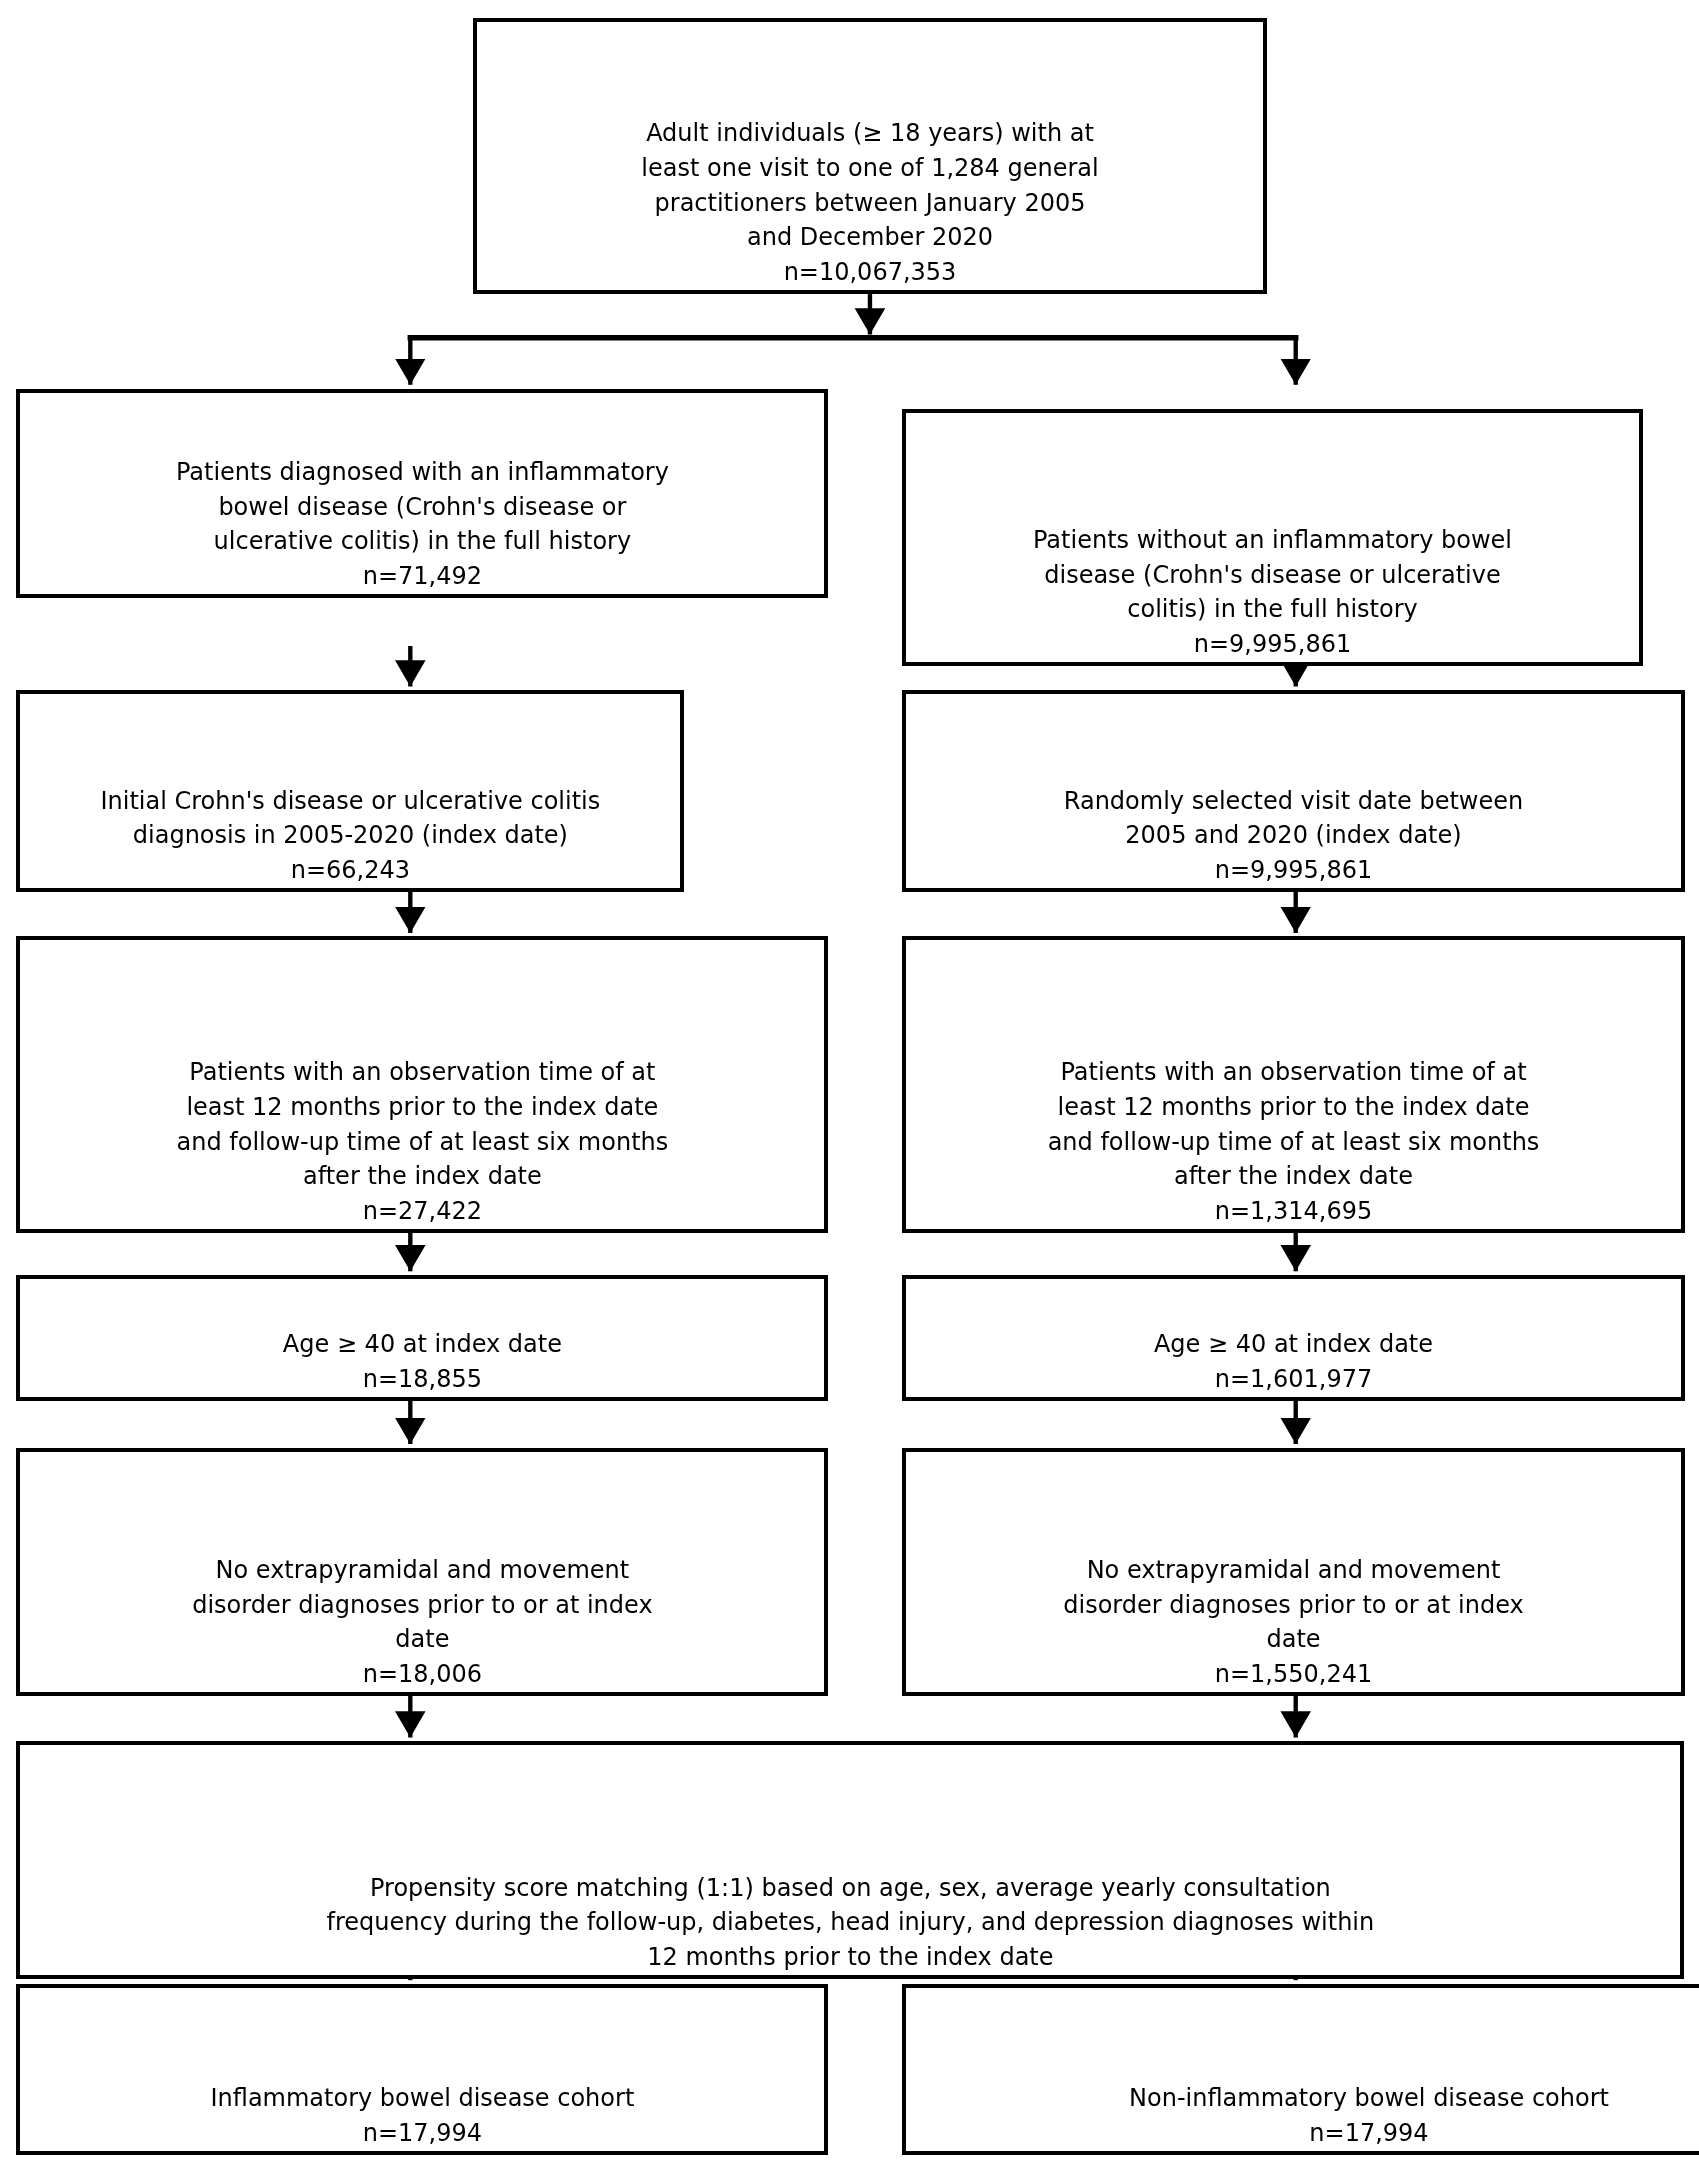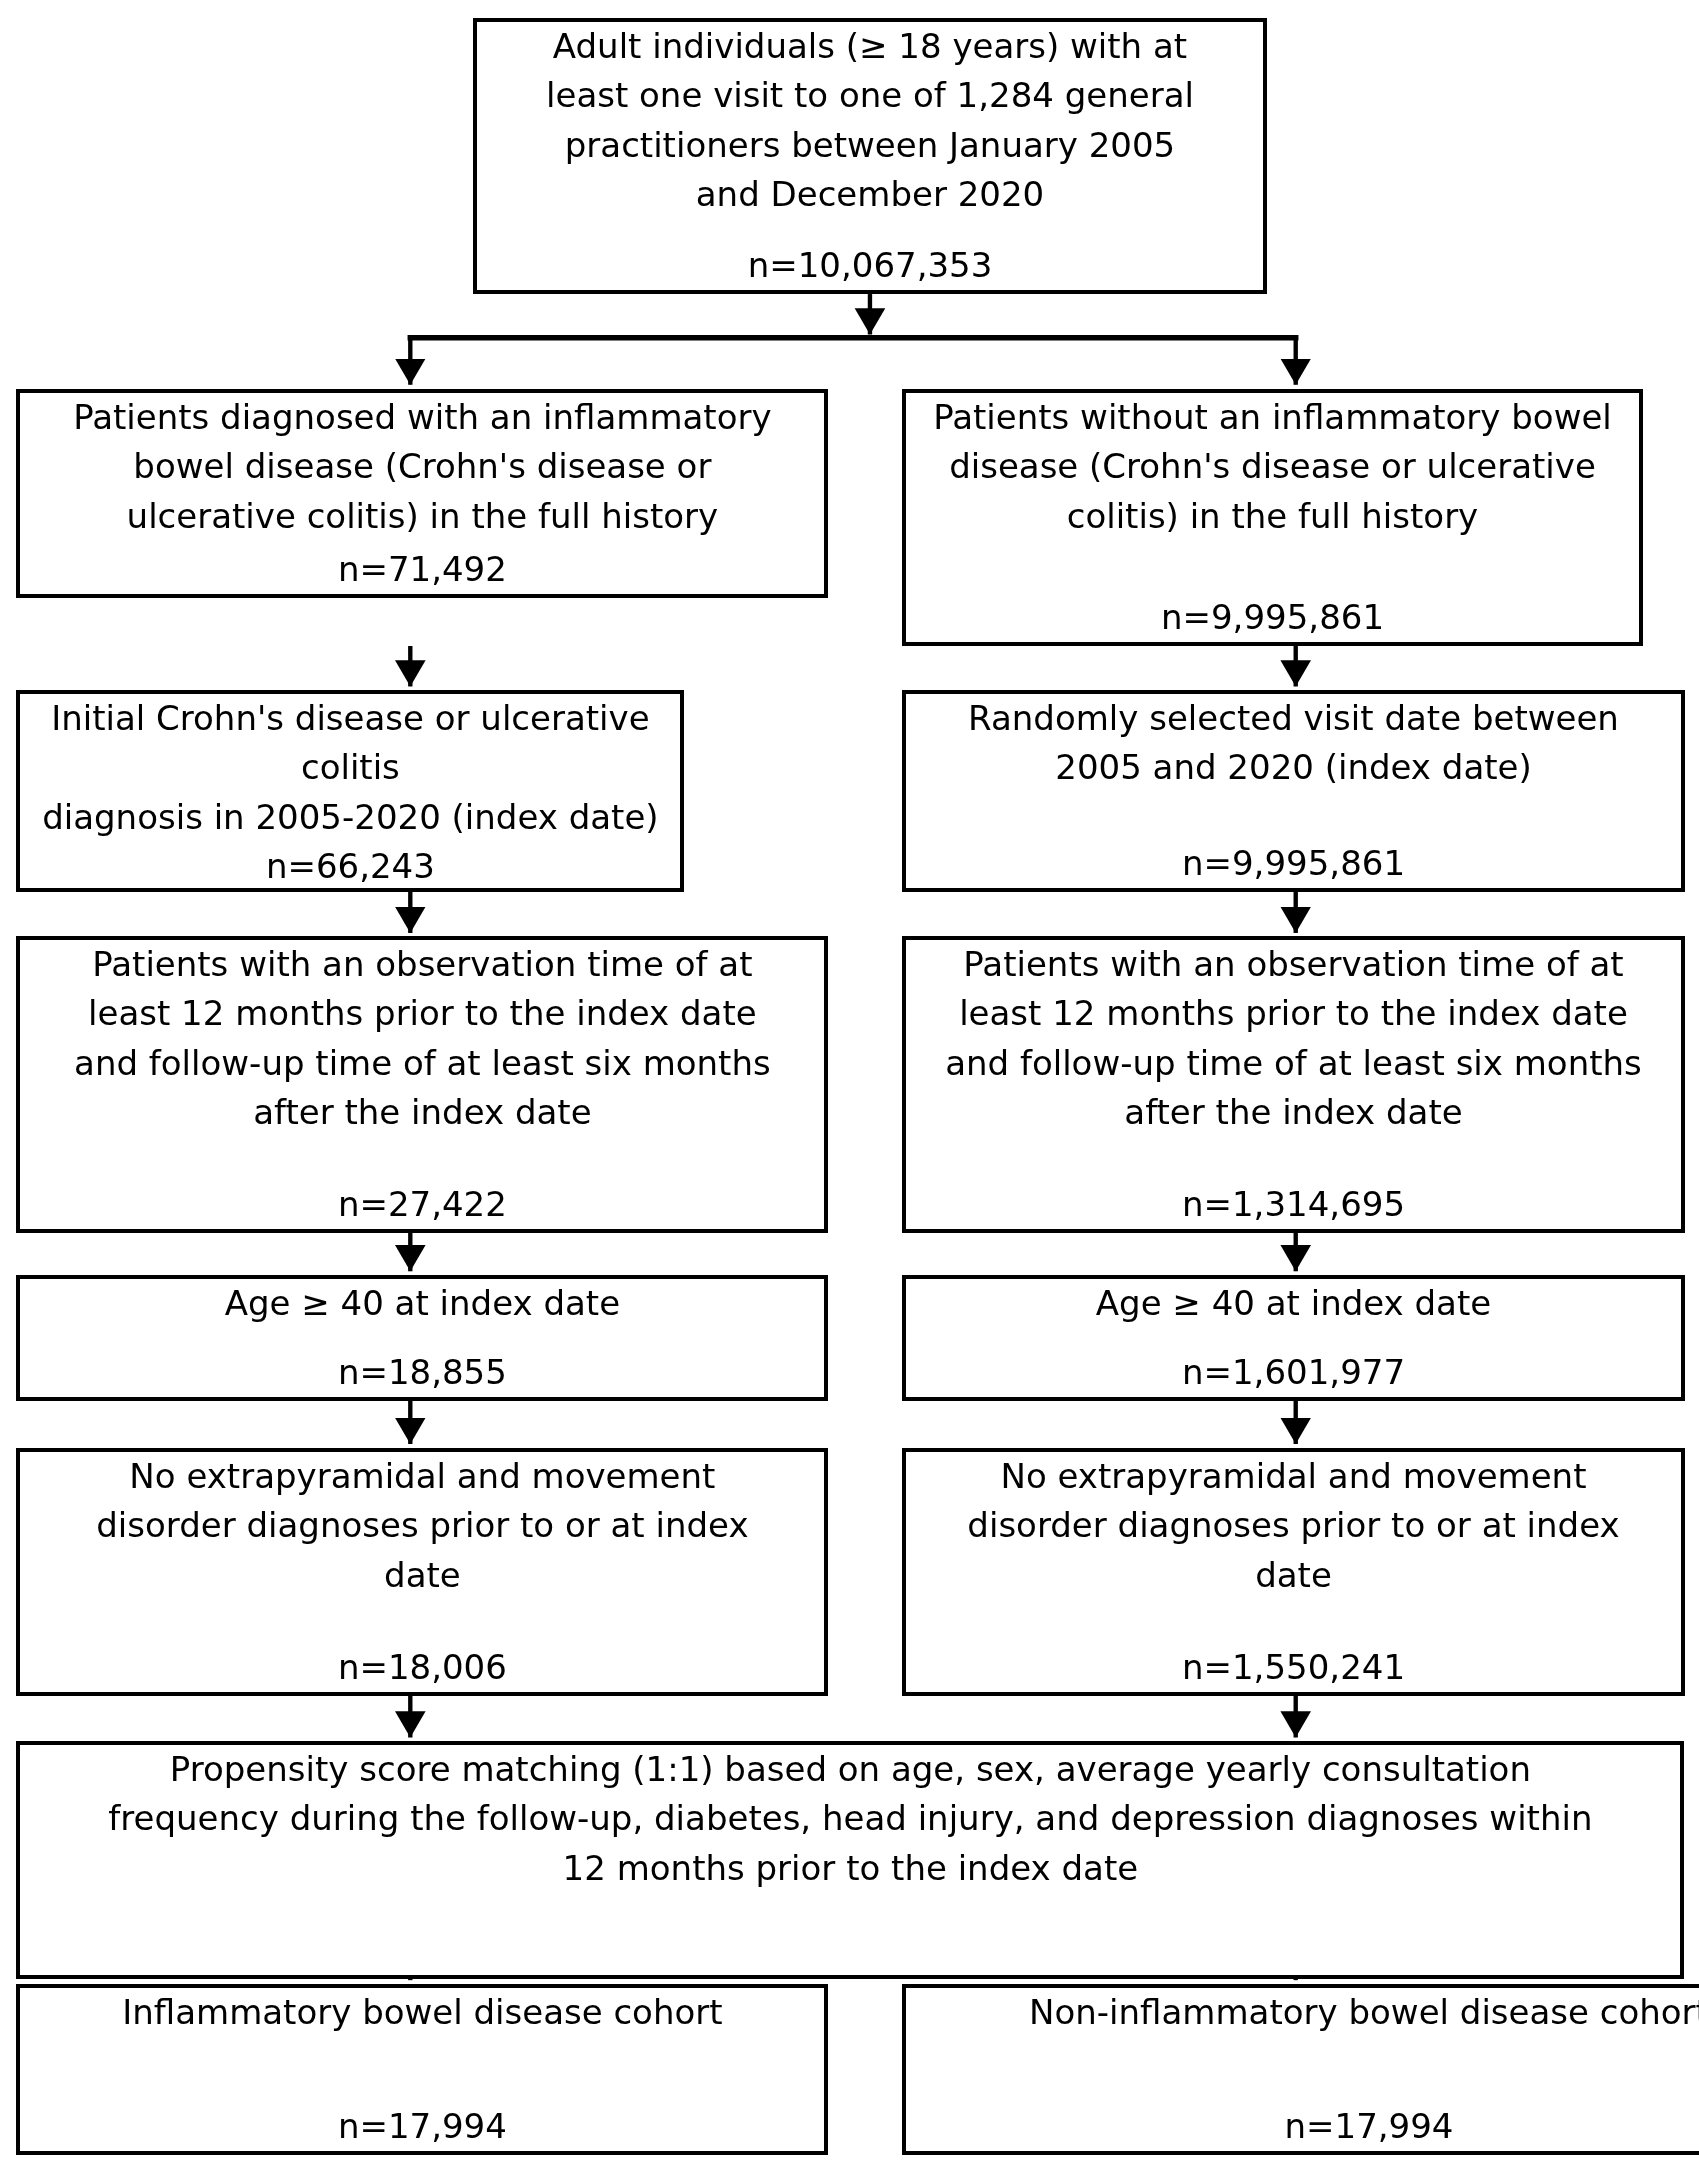--- a/index.html
+++ b/index.html
@@ -23,23 +23,23 @@
     height: 2172px;
   }
   .box {
     position: absolute;
     box-sizing: border-box;
     border: 4.4px solid #000000;
     background: #ffffff;
     display: flex;
     flex-direction: column;
     align-items: center;
-    justify-content: space-between;
+    justify-content: flex-end;
     text-align: center;
-    font-size: 34px;
+    font-size: 24px;
     line-height: 1.45;
     padding: 0 11px;
   }
   .tx {
     display: block;
     white-space: pre-line;
   }
 </style>
 </head>
 <body>
@@ -81,21 +81,21 @@
     <div class="tx">n=10,067,353</div>
   </div>
 
   <div class="box" style="left:16.4px;top:389px;width:812px;height:209px">
     <div class="tx">Patients diagnosed with an inflammatory
 bowel disease (Crohn's disease or
 ulcerative colitis) in the full history</div>
     <div class="tx">n=71,492</div>
   </div>
 
-  <div class="box" style="left:902px;top:389px;width:741px;height:257px">
+  <div class="box" style="left:902px;top:409px;width:741px;height:257px">
     <div class="tx">Patients without an inflammatory bowel
 disease (Crohn's disease or ulcerative
 colitis) in the full history</div>
     <div class="tx">n=9,995,861</div>
   </div>
 
   <div class="box" style="left:16.4px;top:690px;width:668px;height:202px">
     <div class="tx">Initial Crohn's disease or ulcerative colitis
 diagnosis in 2005-2020 (index date)</div>
     <div class="tx">n=66,243</div>

